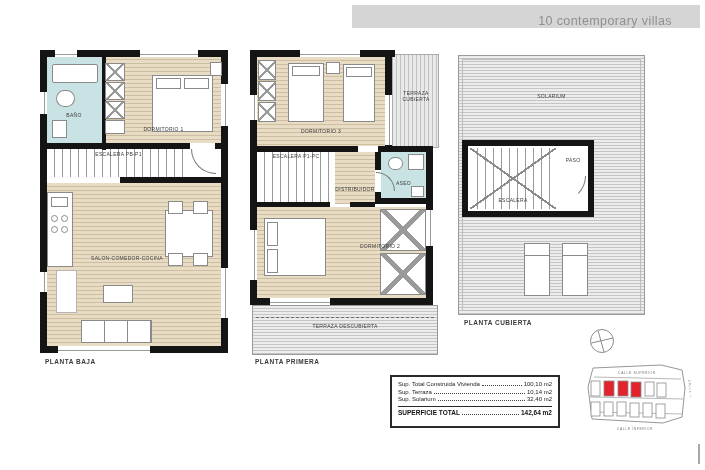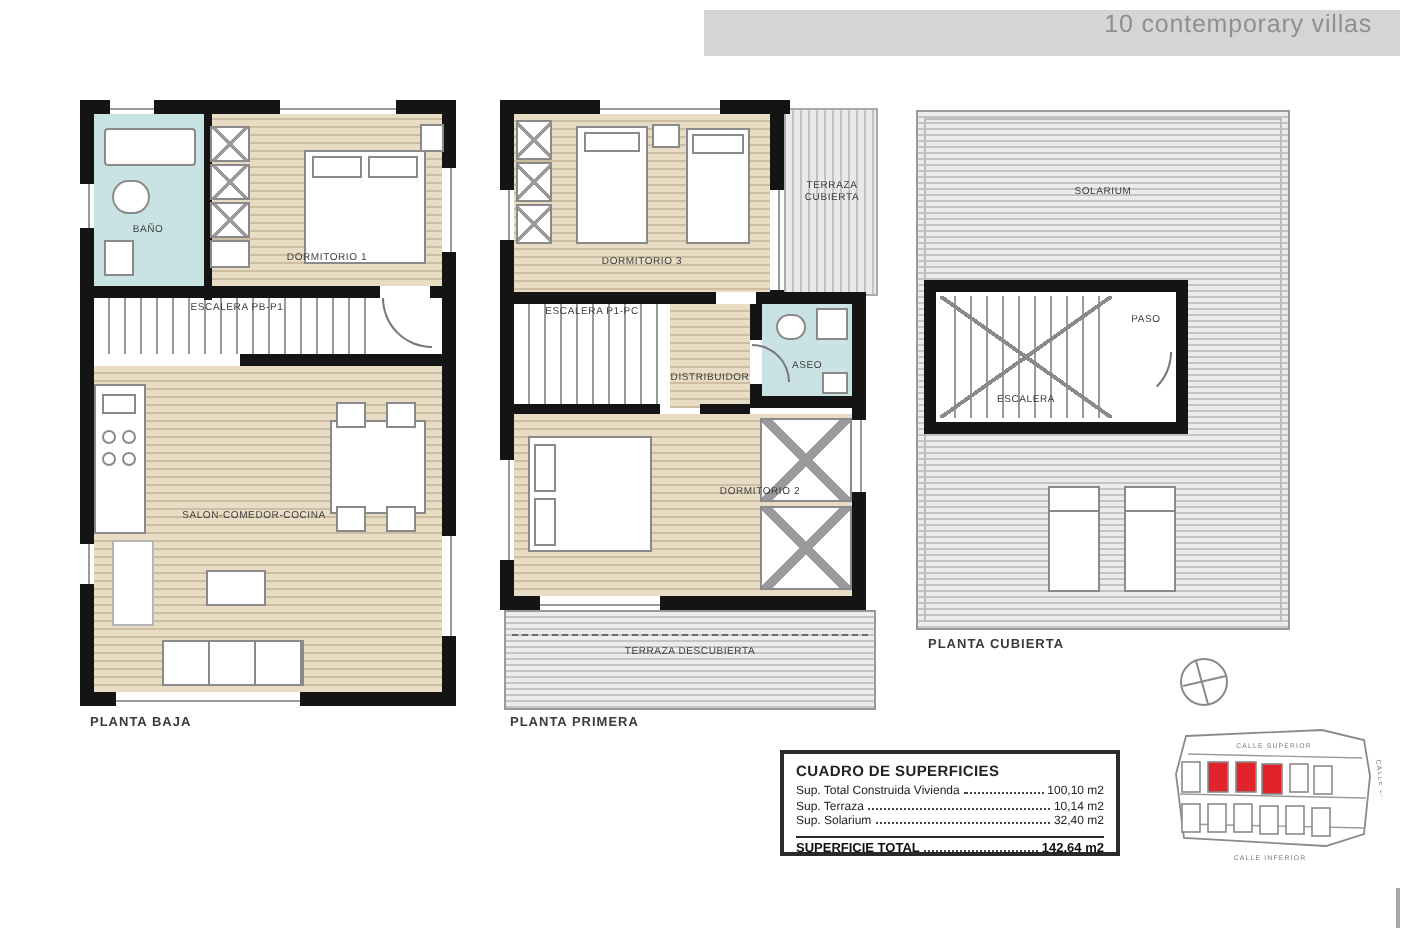--- a/index.html
+++ b/index.html
@@ -1,21 +1,21 @@
 <!DOCTYPE html>
 <html style="--accent-red: #e3232b; --wood-floor: #e8dcc5; --bath-blue: #c9e3e5; --wall-black: #141414; --header-bar-bg: #d5d5d5; --header-text: #8f8f8f;"><head>
 <meta charset="utf-8">
 <style>
   html,body{margin:0;padding:0;background:#fff;}
   .page{position:relative;width:705px;height:470px;background:#fff;overflow:hidden;
         font-family:"Liberation Sans",sans-serif;}
   
   .header-bar{position:absolute;left:352px;top:5px;width:348px;height:23px;
-    background:var(--header-bar-bg,#d5d5d5);display:flex;align-items:flex-start;justify-content:flex-end;
-    padding-right:14px;box-sizing:border-box;}
+    background:var(--header-bar-bg,#d5d5d5);display:flex;align-items:flex-end;justify-content:flex-end;
+    padding-right:28px;box-sizing:border-box;}
   .header-bar span{font-size:12.5px;color:var(--header-text,#8f8f8f);letter-spacing:.4px;}
   
   .plan{position:absolute;}
   .w{position:absolute;background:var(--wall-black,#141414);}
   .win-h{position:absolute;background:#fff;}
   .win-h::after{content:"";position:absolute;left:0;right:0;top:50%;height:1px;background:#9a9a9a;}
   .win-v{position:absolute;background:#fff;}
   .win-v::after{content:"";position:absolute;top:0;bottom:0;left:50%;width:1px;background:#9a9a9a;}
   .wood{position:absolute;background-color:var(--wood-floor,#e8dcc5);
     background-image:repeating-linear-gradient(180deg,rgba(0,0,0,0) 0 3px,rgba(135,110,70,.28) 3px 4px);}
@@ -207,21 +207,20 @@
   </div>
   <div class="plan-title" style="left:464px;top:319px;">PLANTA CUBIERTA</div>
 
   <svg style="position:absolute;left:588px;top:327px;" width="28" height="28" viewBox="0 0 28 28">
     <circle class="compass" cx="14" cy="14" r="11.5"></circle>
     <line class="compass" x1="10" y1="3.5" x2="16" y2="25"></line>
     <line class="compass" x1="3.5" y1="16" x2="25" y2="11"></line>
   </svg>
 
   <div class="surf-table">
-    <div class="surf-title">CUADRO DE SUPERFICIES</div>
     <div class="surf-row">
       <span>Sup. Total Construida Vivienda</span>
       <span class="dots"></span>
       <span>100,10 m2</span>
     </div>
     <div class="surf-row">
       <span>Sup. Terraza</span>
       <span class="dots"></span>
       <span>10,14 m2</span>
     </div>

